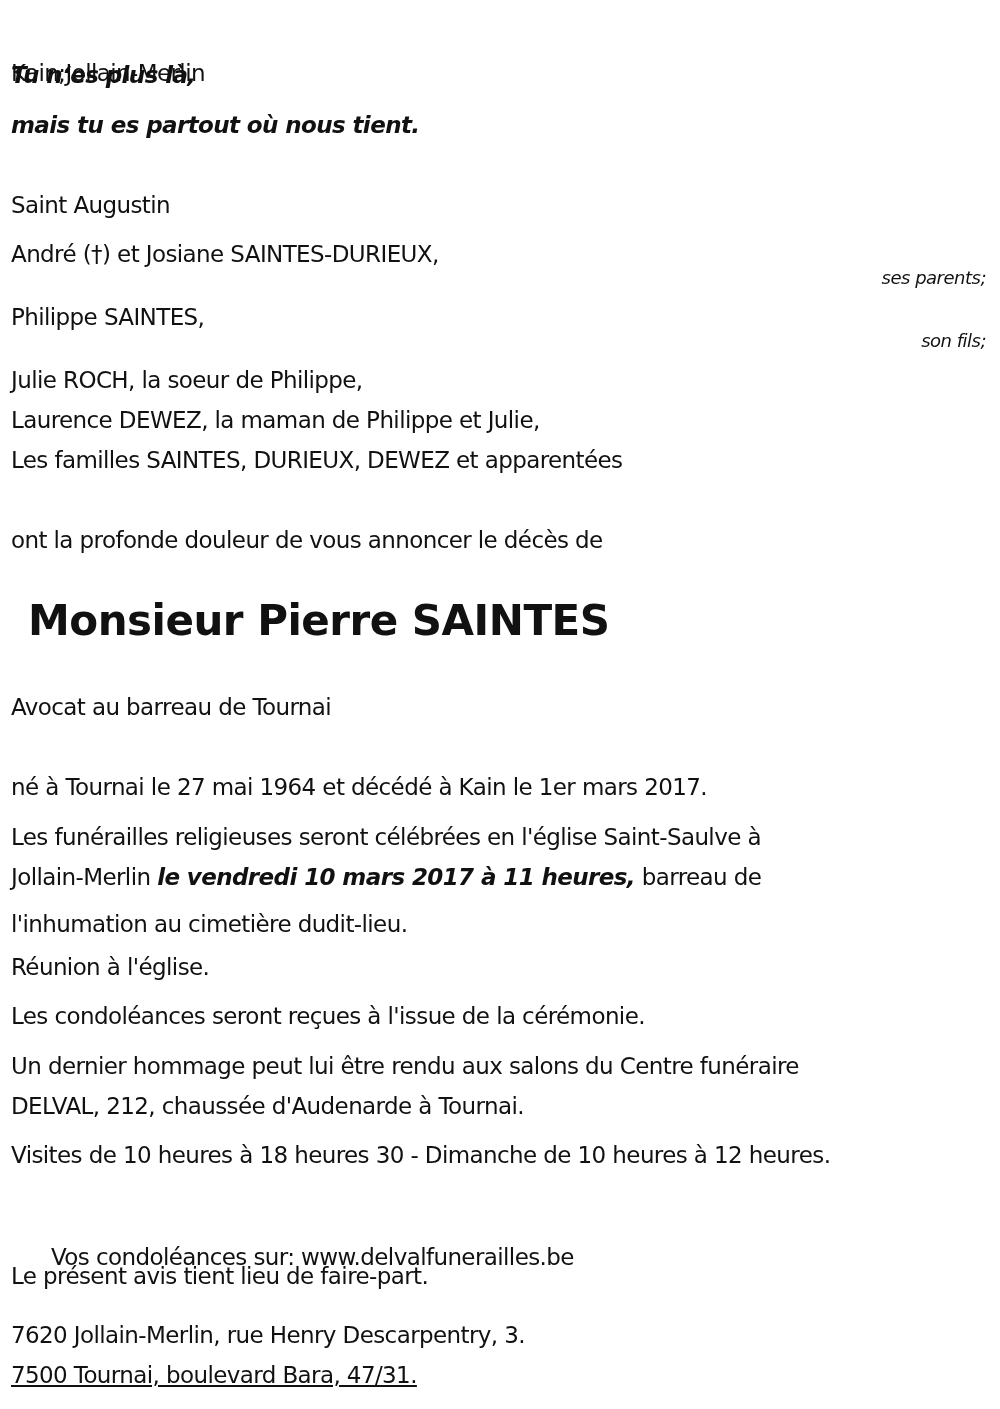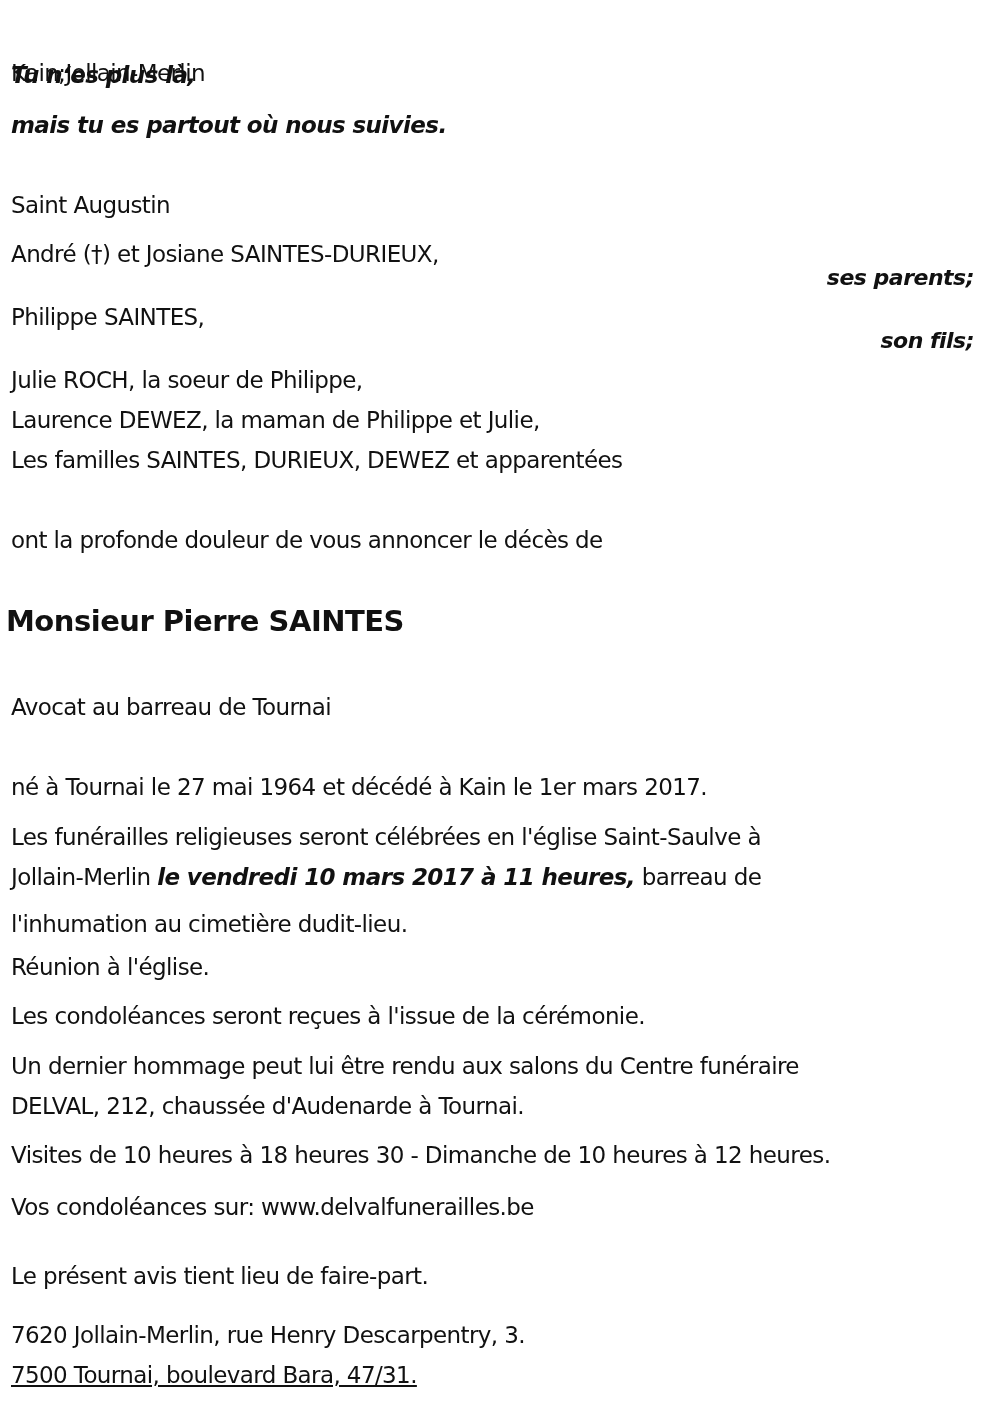--- a/index.html
+++ b/index.html
@@ -5,30 +5,30 @@
     html, body { margin: 0; padding: 0; background: #ffffff; }
     body {
       width: 1000px; height: 1409px; position: relative; overflow: hidden;
       font-family: "DejaVu Sans", sans-serif; color: #111111;
     }
     .ln {
       position: absolute; left: 11px; font-size: 23px; line-height: 30px;
       white-space: nowrap; letter-spacing: -0.6px;
     }
     .b { font-weight: bold; font-style: italic; }
-    .right { position: absolute; right: 26px; font-size: 22px; line-height: 30px; font-style: italic; white-space: nowrap; letter-spacing: -0.5px; font-weight: bold; }
-    .title { position: absolute; left: 6px; font-size: 29px; font-weight: bold; line-height: 44px; white-space: nowrap; letter-spacing: -0.5px; }
+    .right { position: absolute; right: 14px; font-size: 18px; line-height: 30px; font-style: italic; white-space: nowrap; letter-spacing: -0.5px; }
+    .title { position: absolute; left: 28px; font-size: 42px; font-weight: bold; line-height: 44px; white-space: nowrap; letter-spacing: -0.5px; }
   </style>
 </head>
 <body>
 
 <div>
   <div class="ln" style="top:10px;margin-top:48px;">Kain;Jollain-Merlin</div>
   <div class="ln b" style="top:60px;">Tu n‘es plus là,</div>
-  <div class="ln b" style="top:110px;">mais tu es partout où nous suivies.</div>
+  <div class="ln b" style="top:110px;">mais tu es partout où nous tient.</div>
   <div class="ln" style="top:190px;">Saint Augustin</div>
 
   <div class="ln" style="top:239px;">André (†) et Josiane SAINTES-DURIEUX,</div>
   <div class="right" style="top:263px;">ses parents;</div>
   <div class="ln" style="top:302px;">Philippe SAINTES,</div>
   <div class="right" style="top:326px;">son fils;</div>
 
   <div class="ln" style="top:365px;">Julie ROCH, la soeur de Philippe,</div>
   <div class="ln" style="top:405px;">Laurence DEWEZ, la maman de Philippe et Julie,</div>
   <div class="ln" style="top:445px;">Les familles SAINTES, DURIEUX, DEWEZ et apparentées</div>
@@ -42,18 +42,18 @@
 
   <div class="ln" style="top:822px;">Les funérailles religieuses seront célébrées en l'église Saint-Saulve à</div>
   <div class="ln" style="top:862px;"><span>Jollain-Merlin </span><span class="b">le vendredi 10 mars 2017 à 11 heures,</span><span> barreau de</span></div>
   <div class="ln" style="top:870px;margin-top:39px;">l'inhumation au cimetière dudit-lieu.</div>
 
   <div class="ln" style="top:952px;">Réunion à l'église.</div>
   <div class="ln" style="top:1001px;">Les condoléances seront reçues à l'issue de la cérémonie.</div>
   <div class="ln" style="top:1051px;">Un dernier hommage peut lui être rendu aux salons du Centre funéraire</div>
   <div class="ln" style="top:1091px;">DELVAL, 212, chaussée d'Audenarde à Tournai.</div>
   <div class="ln" style="top:1140px;">Visites de 10 heures à 18 heures 30 - Dimanche de 10 heures à 12 heures.</div>
-  <div class="ln" style="top:1192px;">Vos condoléances sur: www.delvalfunerailles.be</div>
+  <div class="ln" style="top:1242px;margin-left:40px;">Vos condoléances sur: www.delvalfunerailles.be</div>
   <div class="ln" style="top:1240px;margin-top:21px;">Le présent avis tient lieu de faire-part.</div>
 
   <div class="ln" style="top:1320px;">7620 Jollain-Merlin, rue Henry Descarpentry, 3.</div>
   <div class="ln" style="top:1360px;text-decoration:underline;">7500 Tournai, boulevard Bara, 47/31.</div>
 </div>
 
 </body></html>

